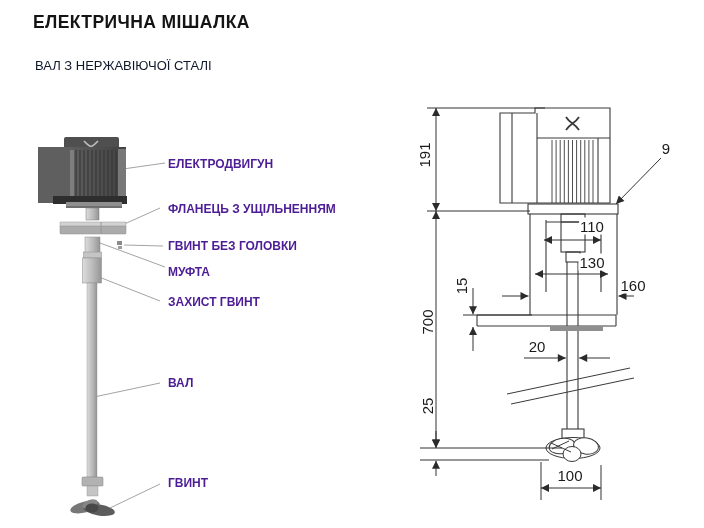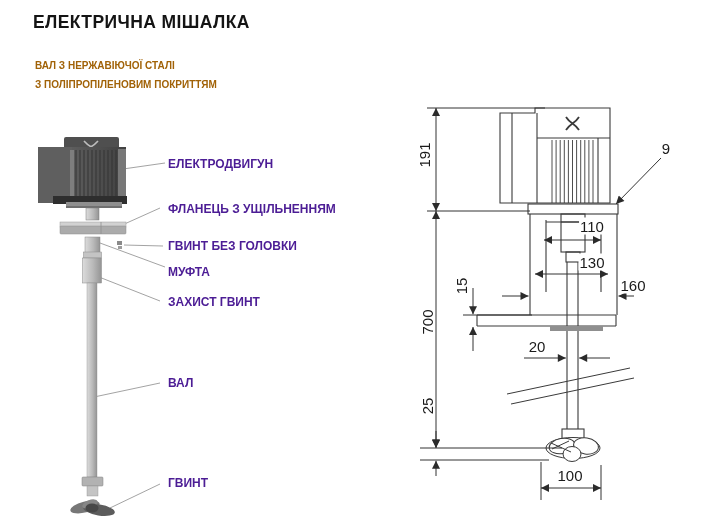--- a/index.html
+++ b/index.html
@@ -5,22 +5,22 @@
   html,body{margin:0;padding:0;background:#fff;}
   .page{
     position:relative;width:704px;height:528px;background:#fff;overflow:hidden;
     font-family:"Liberation Sans",sans-serif;color:#111;
   }
   svg{position:absolute;left:0;top:0;}
   .t-title{
     position:absolute;left:33px;top:12px;font-size:17.5px;font-weight:bold;
     letter-spacing:.4px;color:#141414;white-space:nowrap;
   }
-  .subtitle{position:absolute;left:35px;top:56px;font-size:10px;font-weight:bold;
-    line-height:19px;color:#a16207;white-space:nowrap;}
+  .subtitle{position:absolute;left:35px;top:56px;font-size:13px;font-weight:normal;
+    line-height:19px;color:#0f172a;white-space:nowrap;}
   .plabel{
     position:absolute;font-size:12px;font-weight:bold;color:#4c1d95;white-space:nowrap;
   }
   .dim{
     position:absolute;font-size:15px;color:#1a1a1a;white-space:nowrap;
     transform:translate(-50%,-50%);background:#fff;padding:0 1px;line-height:17px;
   }
   .dim.rot{transform:translate(-50%,-50%) rotate(-90deg);background:transparent;}
 </style>
 </head>
@@ -151,21 +151,20 @@
         <line x1="541" y1="488" x2="601" y2="488" marker-start="url(#ah)" marker-end="url(#ah)"></line>
         <line x1="661" y1="158" x2="616" y2="204" marker-end="url(#ah)"></line>
       </g>
     </g>
   </svg>
 
   <div class="t-title">ЕЛЕКТРИЧНА МІШАЛКА</div>
 
   <div class="subtitle">
     <div>ВАЛ З НЕРЖАВІЮЧОЇ СТАЛІ</div>
-    <div>З ПОЛІПРОПІЛЕНОВИМ ПОКРИТТЯМ</div>
   </div>
 
   <div class="plabel" style="left:168px;top:157px">ЕЛЕКТРОДВИГУН</div>
   <div class="plabel" style="left:168px;top:239px">ГВИНТ БЕЗ ГОЛОВКИ</div>
   <div class="plabel" style="left:168px;top:202px">ФЛАНЕЦЬ З УЩІЛЬНЕННЯМ</div>
   <div class="plabel" style="left:168px;top:265px">МУФТА</div>
   <div class="plabel" style="left:168px;top:295px">ЗАХИСТ ГВИНТ</div>
   <div class="plabel" style="left:168px;top:376px">ВАЛ</div>
   <div class="plabel" style="left:168px;top:476px">ГВИНТ</div>
 

